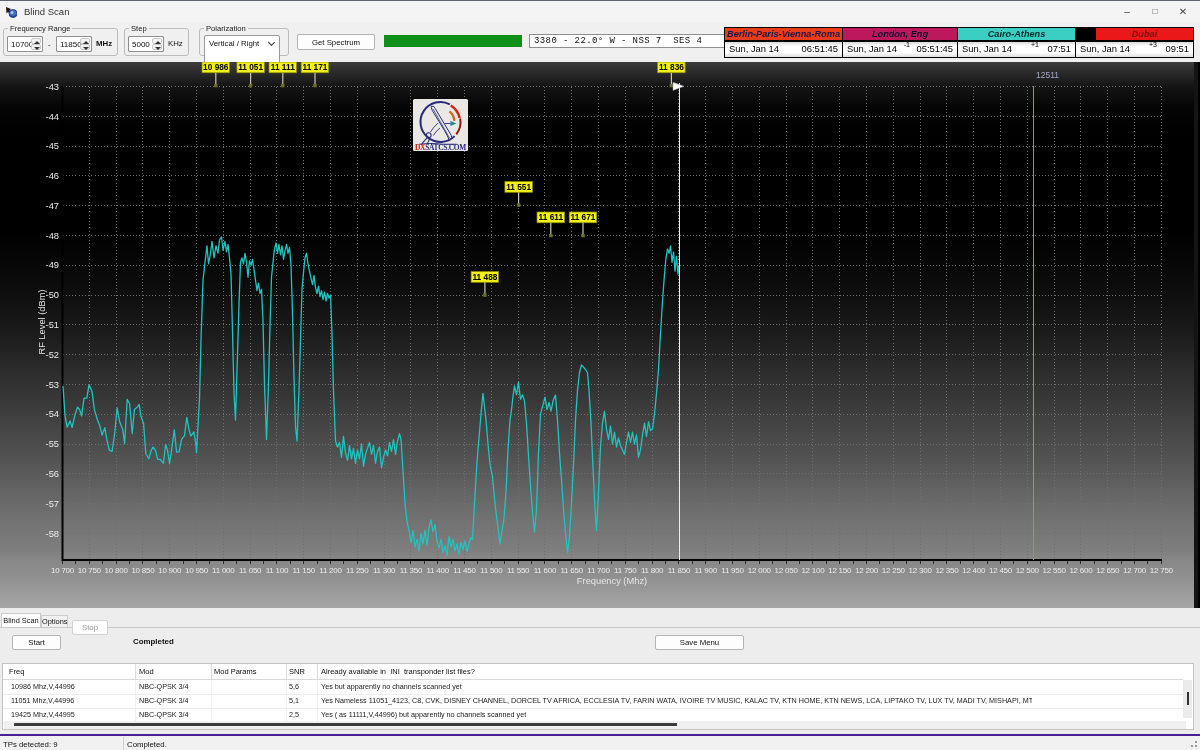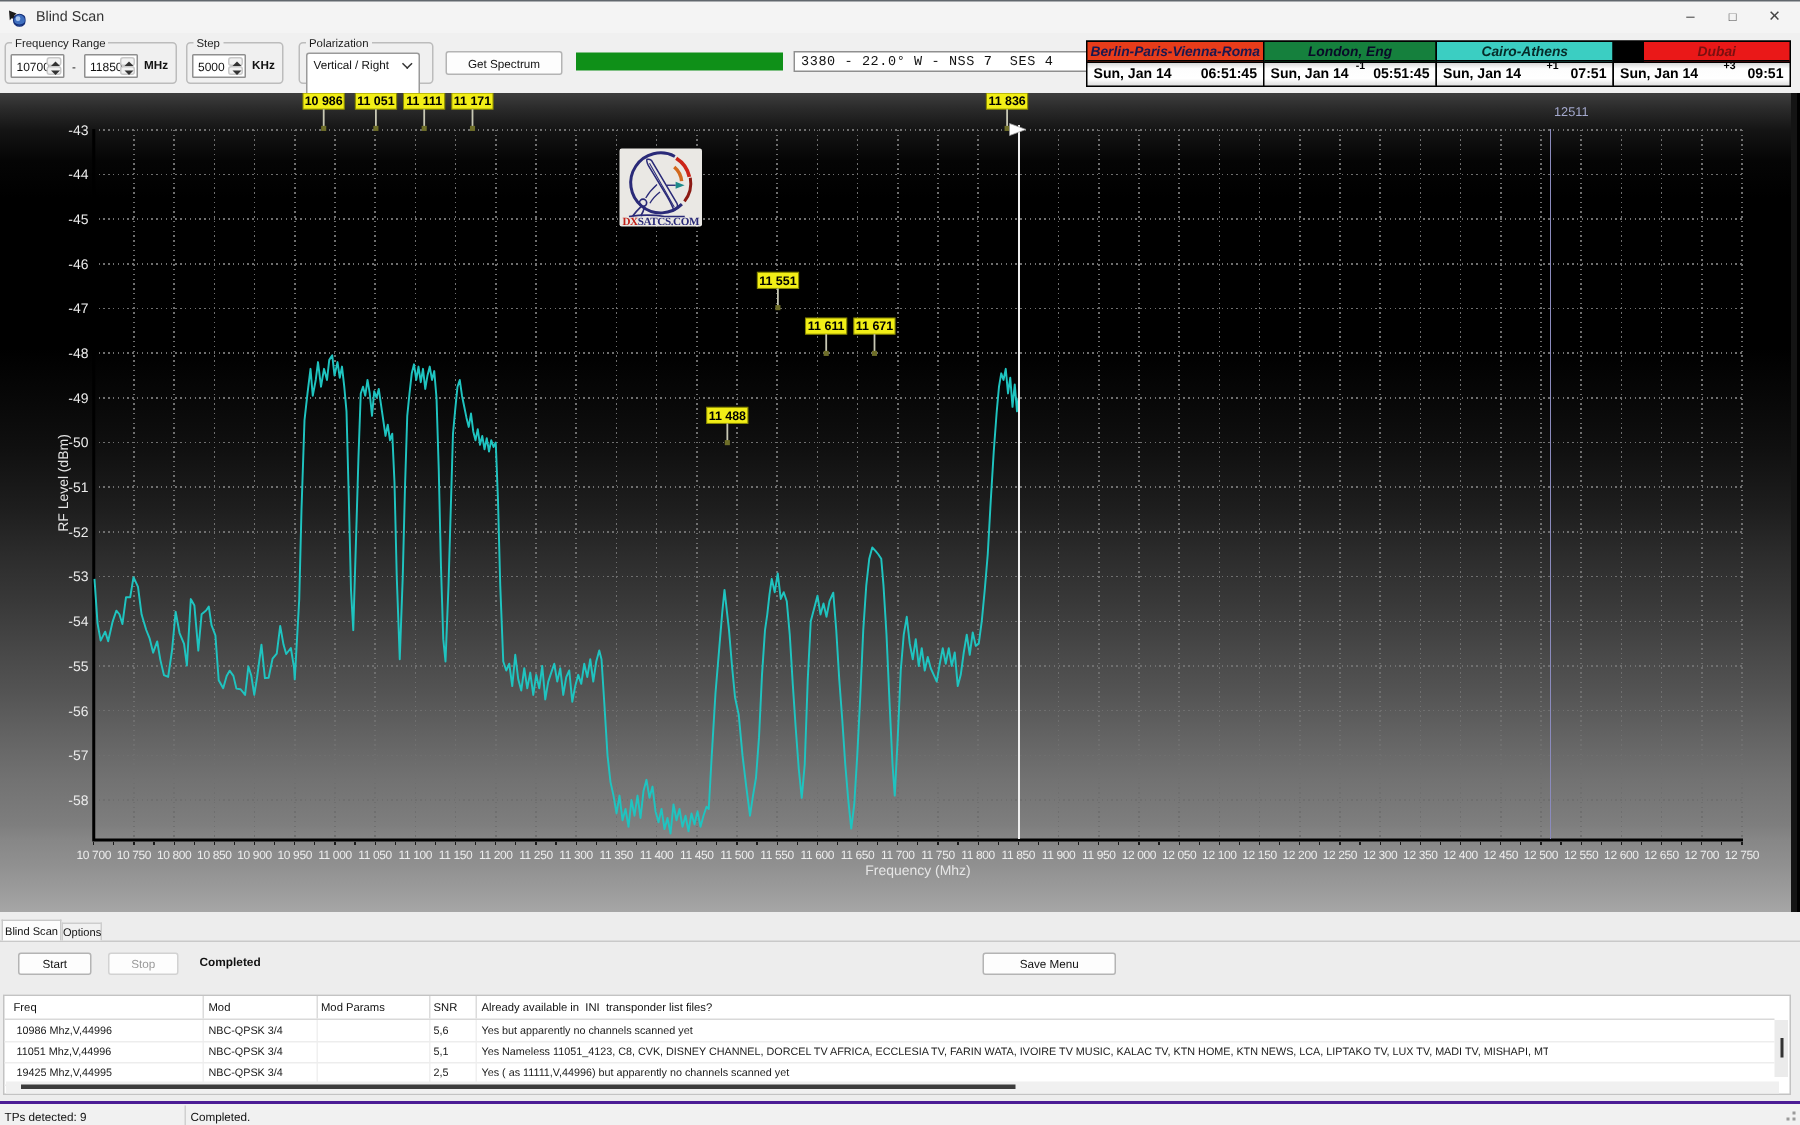--- a/index.html
+++ b/index.html
@@ -20,21 +20,21 @@
 .lab8{position:absolute;font-size:7.8px;color:#111;}
 .btn{position:absolute;background:#fdfdfd;border:1px solid #b4b4b4;border-radius:2px;font-size:7.8px;color:#111;text-align:center;}
 #selpol{position:absolute;left:204px;top:13px;width:76px;height:32px;background:#fff;border:1px solid #9a9a9a;border-radius:2px;font-size:7.8px;color:#111;}
 #selpol .v{position:absolute;left:4px;top:3px;}
 #selpol .ch{position:absolute;right:5px;top:4px;width:5px;height:5px;border-left:1px solid #333;border-bottom:1px solid #333;transform:rotate(-45deg);}
 #progress{position:absolute;left:384px;top:13px;width:138px;height:12px;background:#0f9018;}
 #satfield{position:absolute;left:529px;top:11.5px;width:196px;height:14.5px;background:#fff;border:1px solid #8f8f8f;font-family:"Liberation Mono",monospace;font-size:9px;color:#111;line-height:13px;padding-left:4px;letter-spacing:0.4px;}
 #clock{position:absolute;left:724px;top:5px;width:470px;height:31px;border:1px solid #000;background:#000;}
 .ck{position:absolute;top:0;height:29px;}
 .ckh{position:absolute;left:0;right:0;top:0;height:13px;font-size:9.2px;font-weight:bold;font-style:italic;text-align:center;line-height:13px;border-bottom:1px solid #000;}
-.ckr{position:absolute;left:0;right:0;top:14px;height:15px;background:linear-gradient(#d8d8d8,#fdfdfd 25%,#ffffff 70%,#dedede);font-size:9.4px;font-weight:bold;color:#000;}
+.ckr{position:absolute;left:0;right:0;top:14px;height:15px;background:linear-gradient(#d8d8d8,#fdfdfd 25%,#ffffff 70%,#dedede);font-size:9.4px;font-weight:normal;color:#000;}
 .ckr .d{position:absolute;left:4px;top:1px;}
 .ckr .t{position:absolute;right:4px;top:1px;}
 .ckr .z{position:absolute;font-size:7px;top:-1px;}
 #chartbg{position:absolute;left:0;top:62px;width:1194px;height:546px;background:linear-gradient(#3e3e3e 0,#2b2b2b 10px,#141414 25px,#050505 45px,#000 70px,#000 170px,#090909 210px,#101010 238px,#1e1e1e 278px,#2c2c2c 308px,#383838 338px,#464646 368px,#535353 398px,#636363 428px,#727272 458px,#7e7e7e 488px,#878787 498px,#8f8f8f 513px,#999999 528px,#a6a6a6 546px);}
 #chart{position:absolute;left:0;top:0;}
 .axlab text{fill:#ececec;font-family:"Liberation Sans",sans-serif;font-size:9.3px;}
 .xlab{font-size:8px !important;letter-spacing:-0.25px;}
 .axtitle{fill:#e6e6e6;font-family:"Liberation Sans",sans-serif;font-size:9.3px;}
 .mklab{fill:#000;font-family:"Liberation Sans",sans-serif;font-size:8.3px;font-weight:bold;}
 .bluelab{fill:#a3a8cc;font-family:"Liberation Sans",sans-serif;font-size:8.5px;}
@@ -97,41 +97,41 @@
 <div class="frame" style="left:124px;top:6px;width:65px;height:28px;">
       <div class="flabel">Step</div>
     </div>
 <div class="spin" style="left:128px;top:14px;width:36px;height:16px;text-align:right;">
       <div class="v">5000</div>
       <div class="spinbtns">
         <div class="sb up"></div>
         <div class="sb dn"></div>
       </div>
     </div>
-<div class="lab8" style="left:168px;top:17px;font-weight:bold;">KHz</div>
+<div class="lab8" style="left:168px;top:17px;font-weight:normal;">KHz</div>
 <div class="frame" style="left:199px;top:6px;width:90px;height:28px;">
       <div class="flabel">Polarization</div>
     </div>
 <div id="selpol">
       <div class="v">Vertical / Right</div>
       <div class="ch"></div>
     </div>
 <div class="btn" style="left:297px;top:12px;width:78px;height:16px;line-height:15px;">Get Spectrum</div>
 <div id="progress"></div>
 <div id="satfield">3380 - 22.0° W - NSS 7&nbsp;&nbsp;SES 4</div>
 <div id="clock">
 <div class="ck" style="left:0px;width:117px;">
 <div class="ckh" style="background:#e83c1a;color:#181850;">Berlin-Paris-Vienna-Roma</div>
 <div class="ckr">
           <span class="d">Sun, Jan 14</span>
           <span class="t">06:51:45</span>
         </div>
 </div>
 <div class="ck" style="left:117px;width:115px;border-left:1px solid #000;">
-<div class="ckh" style="background:#15803d;color:#0a0a28;">London, Eng</div>
+<div class="ckh" style="background:#be185d;color:#0a0a28;">London, Eng</div>
 <div class="ckr">
           <span class="d">Sun, Jan 14</span>
           <span class="z" style="right:47px;">-1</span>
           <span class="t">05:51:45</span>
         </div>
 </div>
 <div class="ck" style="left:232px;width:118px;border-left:1px solid #000;">
 <div class="ckh" style="background:#3bcec2;color:#062a28;">Cairo-Athens</div>
 <div class="ckr">
           <span class="d">Sun, Jan 14</span>
@@ -297,21 +297,21 @@
       </g>
 <path d="M673 20.3 L684 24.3 L673 28.4 Z" fill="#fdfdfd" stroke="#999" stroke-width="0.5"></path>
 </svg>
 </div>
 <div id="rightedge"></div>
 <div id="botpanel">
 <div id="tabline"></div>
 <div class="tab" id="tab1">Blind Scan</div>
 <div class="tab" id="tab2">Options</div>
 <div class="btn" style="left:12px;top:27px;width:49px;height:15px;line-height:14px;">Start</div>
-<div class="btn" style="left:72px;top:27px;width:47px;height:15px;line-height:14px;color:#9a9a9a;border-color:#d2d2d2;">Stop</div>
+<div class="btn" style="left:72px;top:12px;width:36px;height:15px;line-height:14px;color:#9a9a9a;border-color:#d2d2d2;">Stop</div>
 <div id="lblCompleted">Completed</div>
 <div class="btn" style="left:655px;top:27px;width:89px;height:15px;line-height:14px;">Save Menu</div>
 <div id="grid">
 <div class="gl" style="left:132px;"></div>
 <div class="gl2" style="left:132px;"></div>
 <div class="gl" style="left:208px;"></div>
 <div class="gl2" style="left:208px;"></div>
 <div class="gl" style="left:283px;"></div>
 <div class="gl2" style="left:283px;"></div>
 <div class="gl" style="left:314px;"></div>

